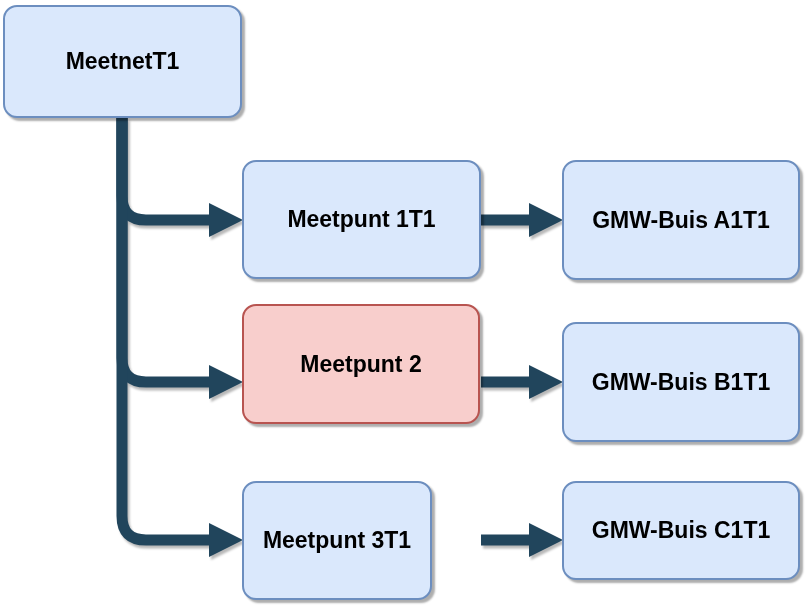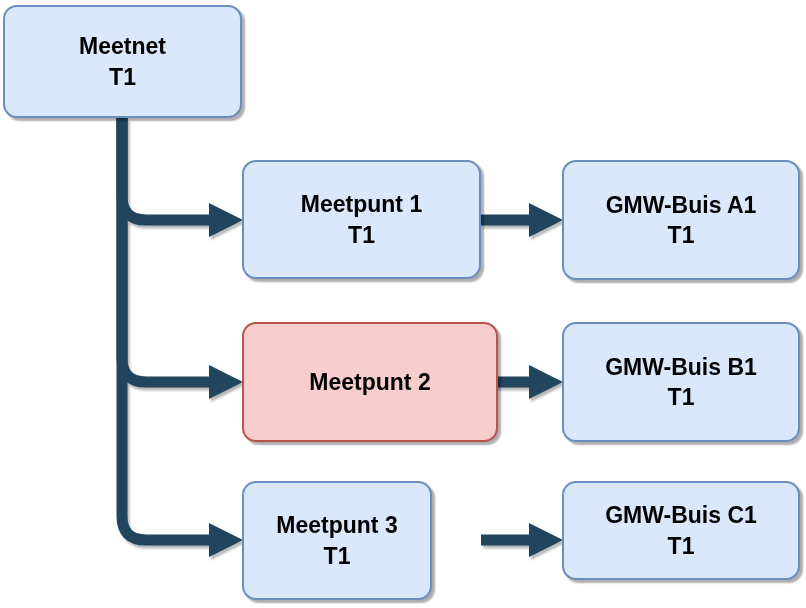--- a/index.html
+++ b/index.html
@@ -34,41 +34,41 @@
     stroke: var(--connector-color);
     stroke-width: 11;
   }
   .connector-layer polygon {
     fill: var(--connector-color);
     stroke: none;
   }
   .node {
     position: absolute;
     display: flex;
-    flex-direction: column;
+    flex-direction: row;
     align-items: center;
     justify-content: center;
     border-radius: 14px;
     border: 2.5px solid var(--blue-border);
     background: var(--blue-fill);
     box-shadow: 3px 3px 2px rgba(0,0,0,0.32);
     color: var(--text-color);
     font-size: 23px;
     font-weight: bold;
     line-height: 1.32;
     text-align: center;
   }
   .node.red {
     background: var(--red-fill);
     border-color: var(--red-border);
   }
   
   .pos-meetnet   { left: 3px;   top: 5px;   width: 239px; height: 113px; }
   .pos-meetpunt1 { left: 242px; top: 160px; width: 239px; height: 119px; align-items: center; }
-  .pos-meetpunt2 { left: 242px; top: 322px; width: 256px; height: 120px; }
+  .pos-meetpunt2 { left: 242px; top: 304px; width: 238px; height: 120px; }
   .pos-meetpunt3 { left: 242px; top: 481px; width: 190px; height: 119px; }
   .pos-gmw-a1    { left: 562px; top: 160px; width: 238px; height: 120px; }
   .pos-gmw-b1    { left: 562px; top: 322px; width: 238px; height: 120px; }
   .pos-gmw-c1    { left: 562px; top: 481px; width: 238px; height: 99px; }
 </style>
 </head>
 <body>
 
 <div class="canvas">
 

